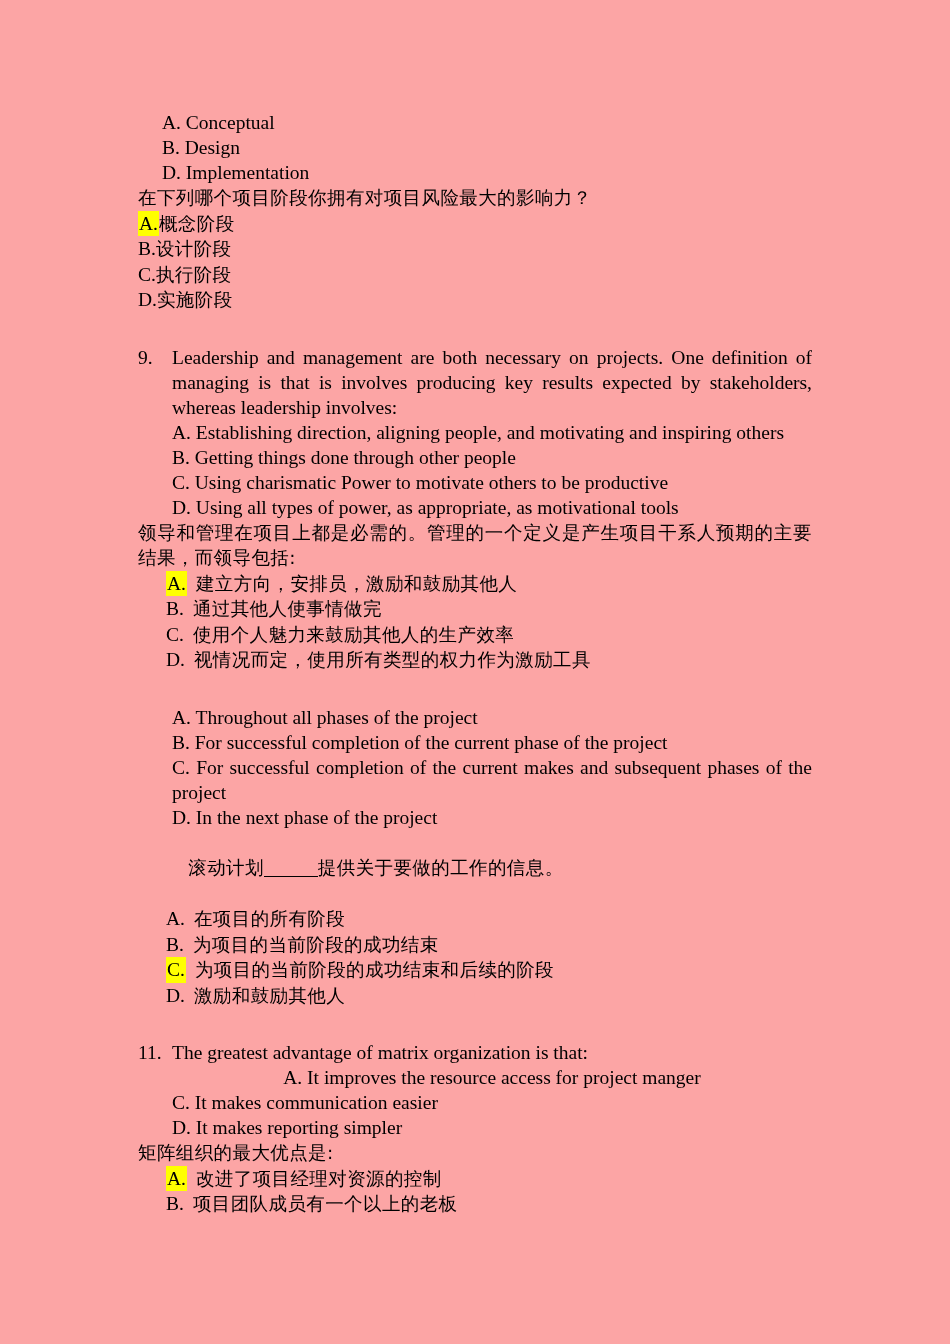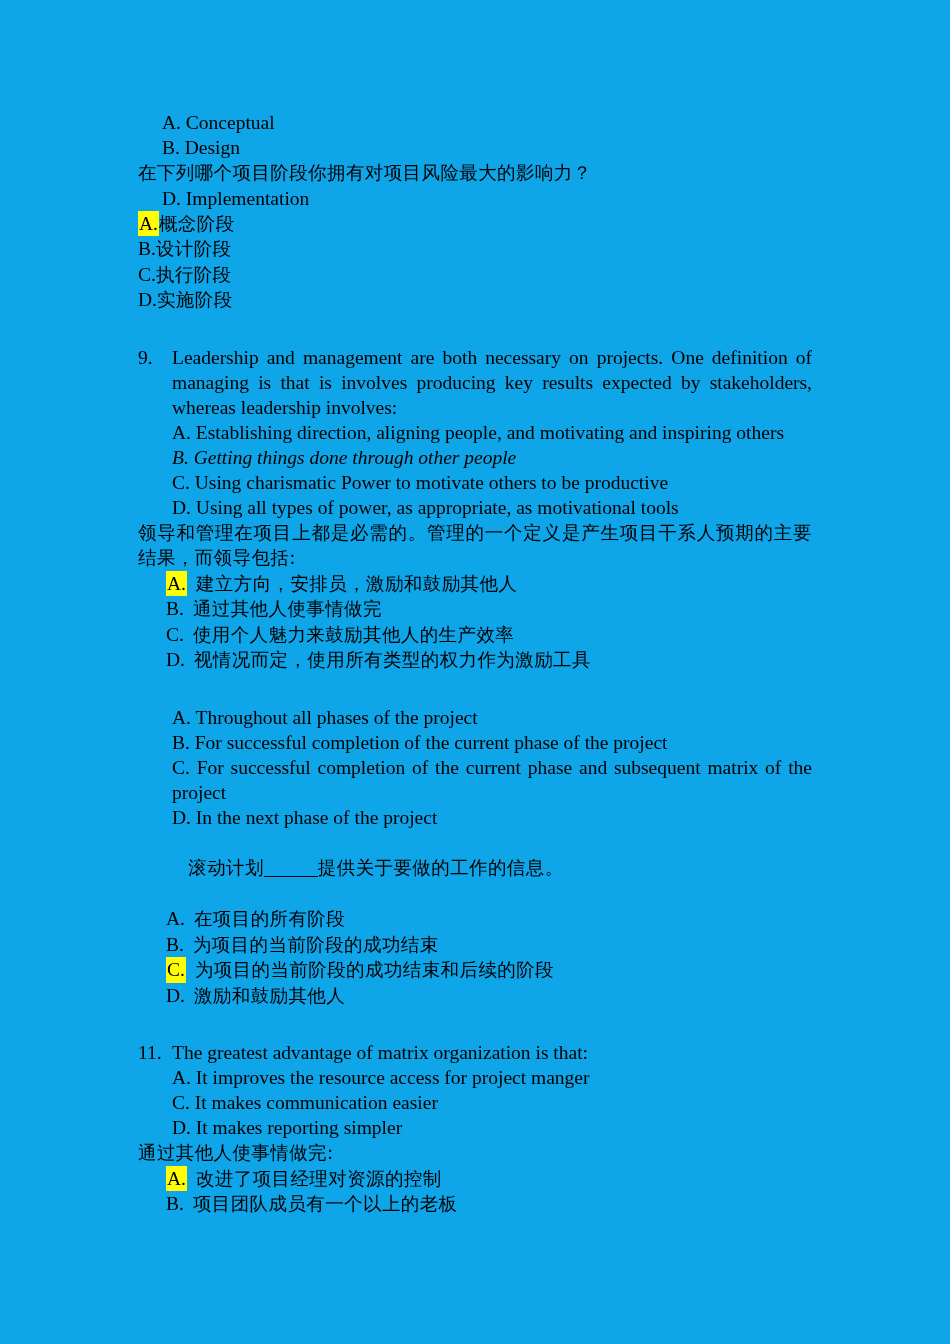--- a/index.html
+++ b/index.html
@@ -12,21 +12,21 @@
     width: 950px;
     height: 1344px;
     overflow: hidden;
     font-family: "Liberation Serif", "DejaVu Serif", serif;
     color: #000000;
   }
   .page {
     position: relative;
     width: 950px;
     height: 1344px;
-    background: #0ea5e9;
+    background: #fca5a5;
     box-sizing: border-box;
     padding: 110px 138px 8px 138px;
   }
   .content {
     width: 674px;
   }
 
   
   .line {
     font-size: 19.5px;
@@ -108,23 +108,23 @@
 </style>
 </head>
 <body>
 
 <div class="page">
   <div class="content">
 
     <div>
       <div class="line en opt-en">A. Conceptual</div>
       <div class="line en opt-en">B. Design</div>
+      <div class="line en opt-en">D. Implementation</div>
+
       <div class="line zh zh-stem">在下列哪个项目阶段你拥有对项目风险最大的影响力？</div>
-
-      <div class="line en opt-en">D. Implementation</div>
 
       <div class="zh-opt-row opt-zh-flush">
         <span class="zh-opt-mark tight hl">A.</span>
         <span class="zh zh-opt-body">概念阶段</span>
       </div>
       <div class="zh-opt-row opt-zh-flush">
         <span class="zh-opt-mark tight">B.</span>
         <span class="zh zh-opt-body">设计阶段</span>
       </div>
       <div class="zh-opt-row opt-zh-flush">
@@ -139,21 +139,21 @@
 
     <div class="gap-lg"></div>
 
     <div class="qblock">
       <div class="qhead">
         <div class="qnum en">9.</div>
         <div class="qtext en justify">Leadership and management are both necessary on projects. One definition of managing is that is involves producing key results expected by stakeholders, whereas leadership involves:</div>
       </div>
 
       <div class="line en opt-en" style="padding-left:34px;">A. Establishing direction, aligning people, and motivating and inspiring others</div>
-      <div class="line en opt-en" style="padding-left:34px;font-style:italic;">B. Getting things done through other people</div>
+      <div class="line en opt-en" style="padding-left:34px;">B. Getting things done through other people</div>
       <div class="line en opt-en" style="padding-left:34px;">C. Using charismatic Power to motivate others to be productive</div>
       <div class="line en opt-en" style="padding-left:34px;">D. Using all types of power, as appropriate, as motivational tools</div>
 
       <div class="line zh zh-stem" style="text-align:justify; text-align-last:left;">领导和管理在项目上都是必需的。管理的一个定义是产生项目干系人预期的主要结果，而领导包括:</div>
 
       <div class="zh-opt-row opt-zh">
         <span class="zh-opt-mark hl">A.</span>
         <span class="zh zh-opt-body">建立方向，安排员，激励和鼓励其他人</span>
       </div>
       <div class="zh-opt-row opt-zh">
@@ -169,21 +169,21 @@
         <span class="zh zh-opt-body">视情况而定，使用所有类型的权力作为激励工具</span>
       </div>
     </div>
 
     <div class="gap-lg"></div>
 
     <div class="qblock">
 
       <div class="line en" style="padding-left:34px;">A. Throughout all phases of the project</div>
       <div class="line en" style="padding-left:34px;">B. For successful completion of the current phase of the project</div>
-      <div class="line en" style="padding-left:34px; text-indent:0; text-align:justify; text-align-last:left;">C. For successful completion of the current phase and subsequent matrix of the project</div>
+      <div class="line en" style="padding-left:34px; text-indent:0; text-align:justify; text-align-last:left;">C. For successful completion of the current makes and subsequent phases of the project</div>
       <div class="line en" style="padding-left:34px;">D. In the next phase of the project</div>
 
       <div class="line zh zh-stem">
         <span>滚动计划</span><span class="blank"></span><span>提供关于要做的工作的信息。</span>
       </div>
 
       <div class="zh-opt-row opt-zh">
         <span class="zh-opt-mark">A.</span>
         <span class="zh zh-opt-body">在项目的所有阶段</span>
       </div>
@@ -202,25 +202,25 @@
     </div>
 
     <div class="gap-lg"></div>
 
     <div class="qblock">
       <div class="qhead">
         <div class="qnum en">11.</div>
         <div class="qtext en">The greatest advantage of matrix organization is that:</div>
       </div>
 
-      <div class="line en" style="padding-left:34px;">A. It improves the resource access for project manger</div>
+      <div class="line en" style="padding-left:34px;text-align:center;">A. It improves the resource access for project manger</div>
       <div class="line en" style="padding-left:34px;">C. It makes communication easier</div>
       <div class="line en" style="padding-left:34px;">D. It makes reporting simpler</div>
 
-      <div class="line zh zh-stem">通过其他人使事情做完:</div>
+      <div class="line zh zh-stem">矩阵组织的最大优点是:</div>
 
       <div class="zh-opt-row opt-zh">
         <span class="zh-opt-mark hl">A.</span>
         <span class="zh zh-opt-body">改进了项目经理对资源的控制</span>
       </div>
       <div class="zh-opt-row opt-zh">
         <span class="zh-opt-mark">B.</span>
         <span class="zh zh-opt-body">项目团队成员有一个以上的老板</span>
       </div>
     </div>

